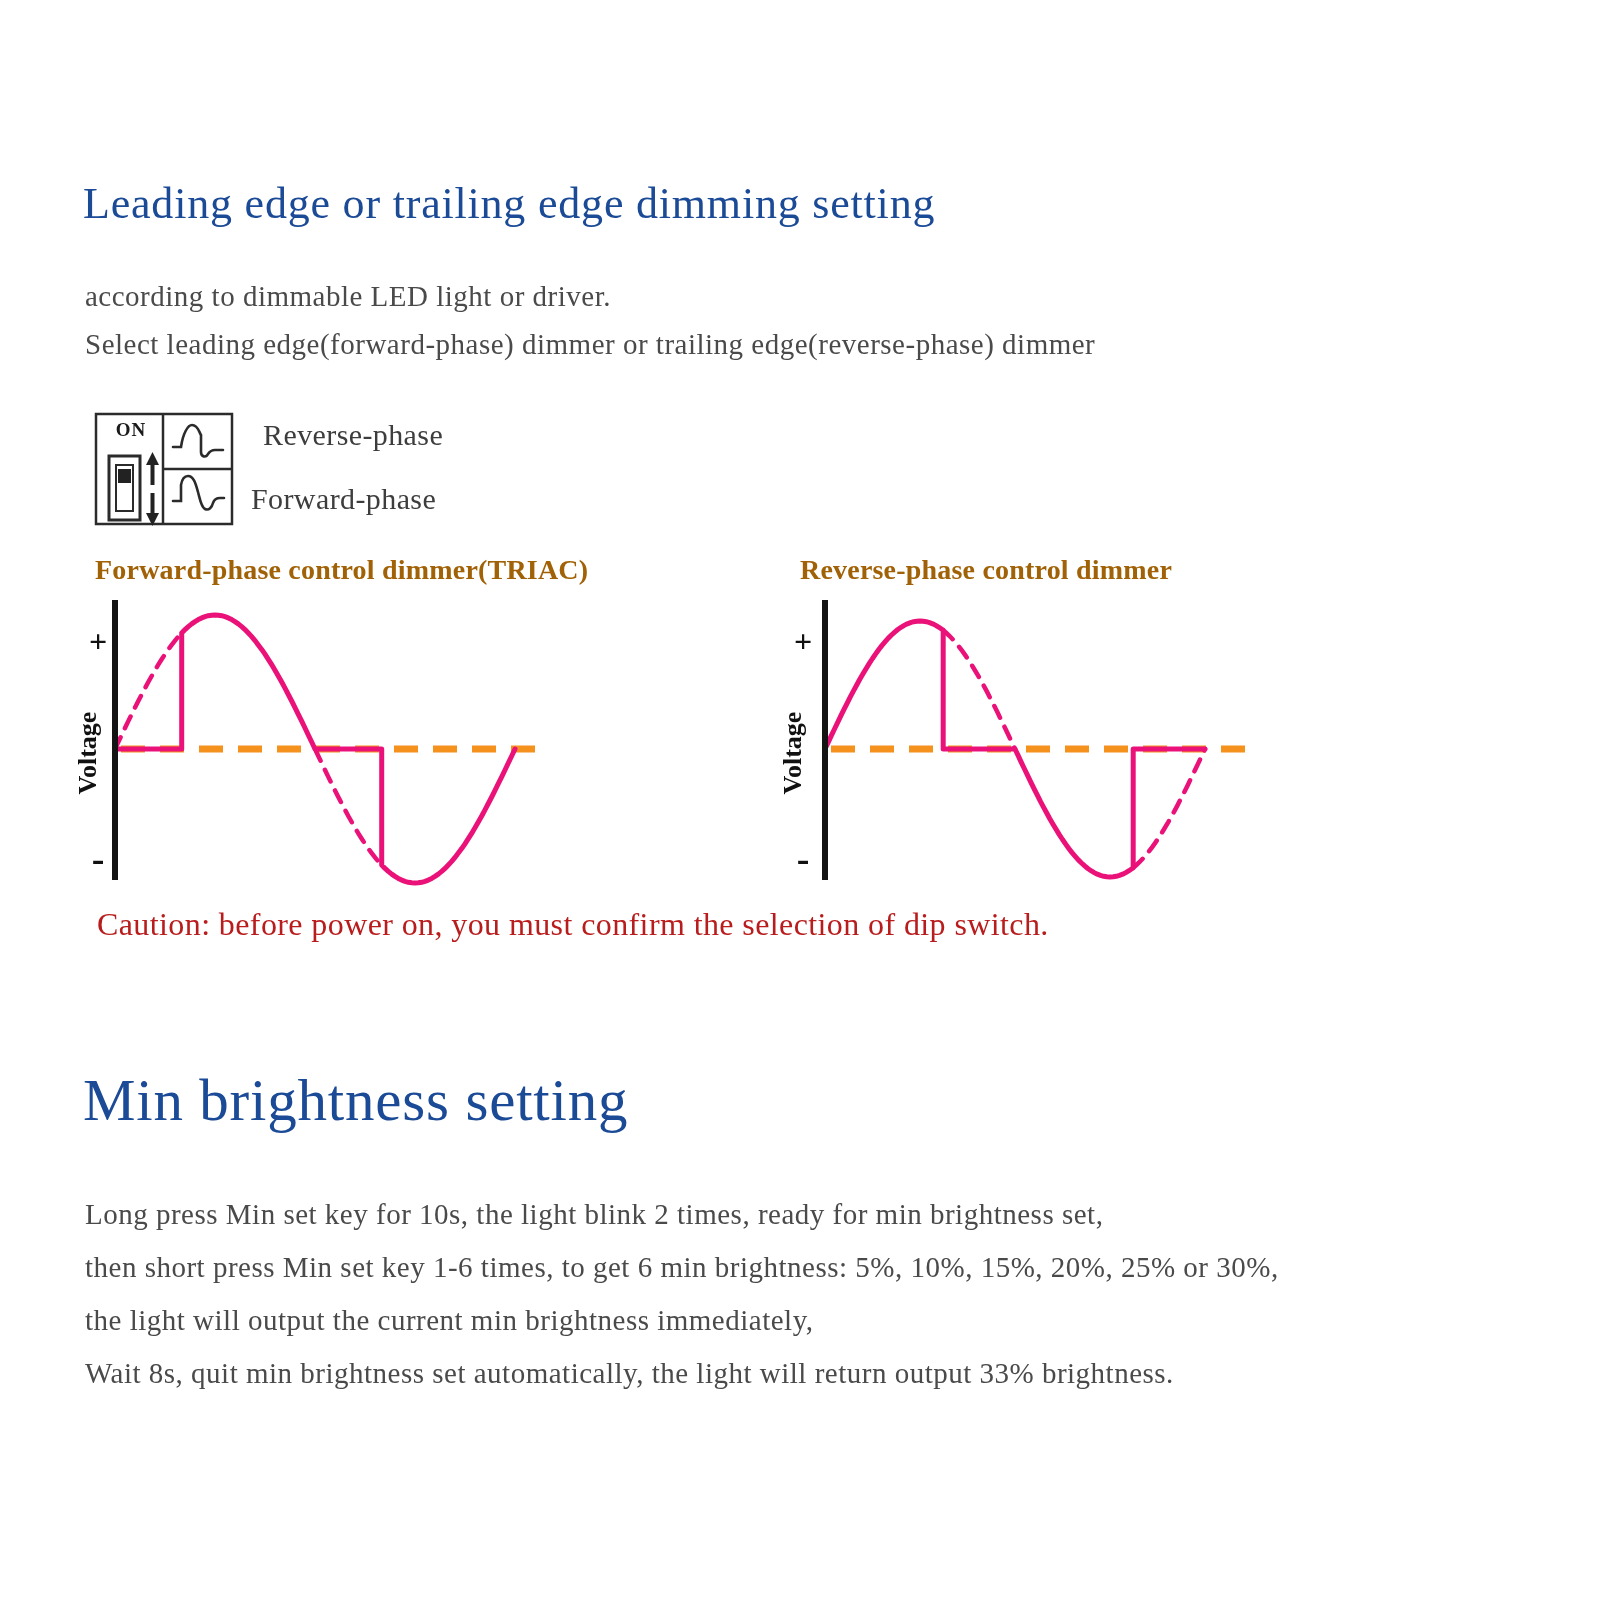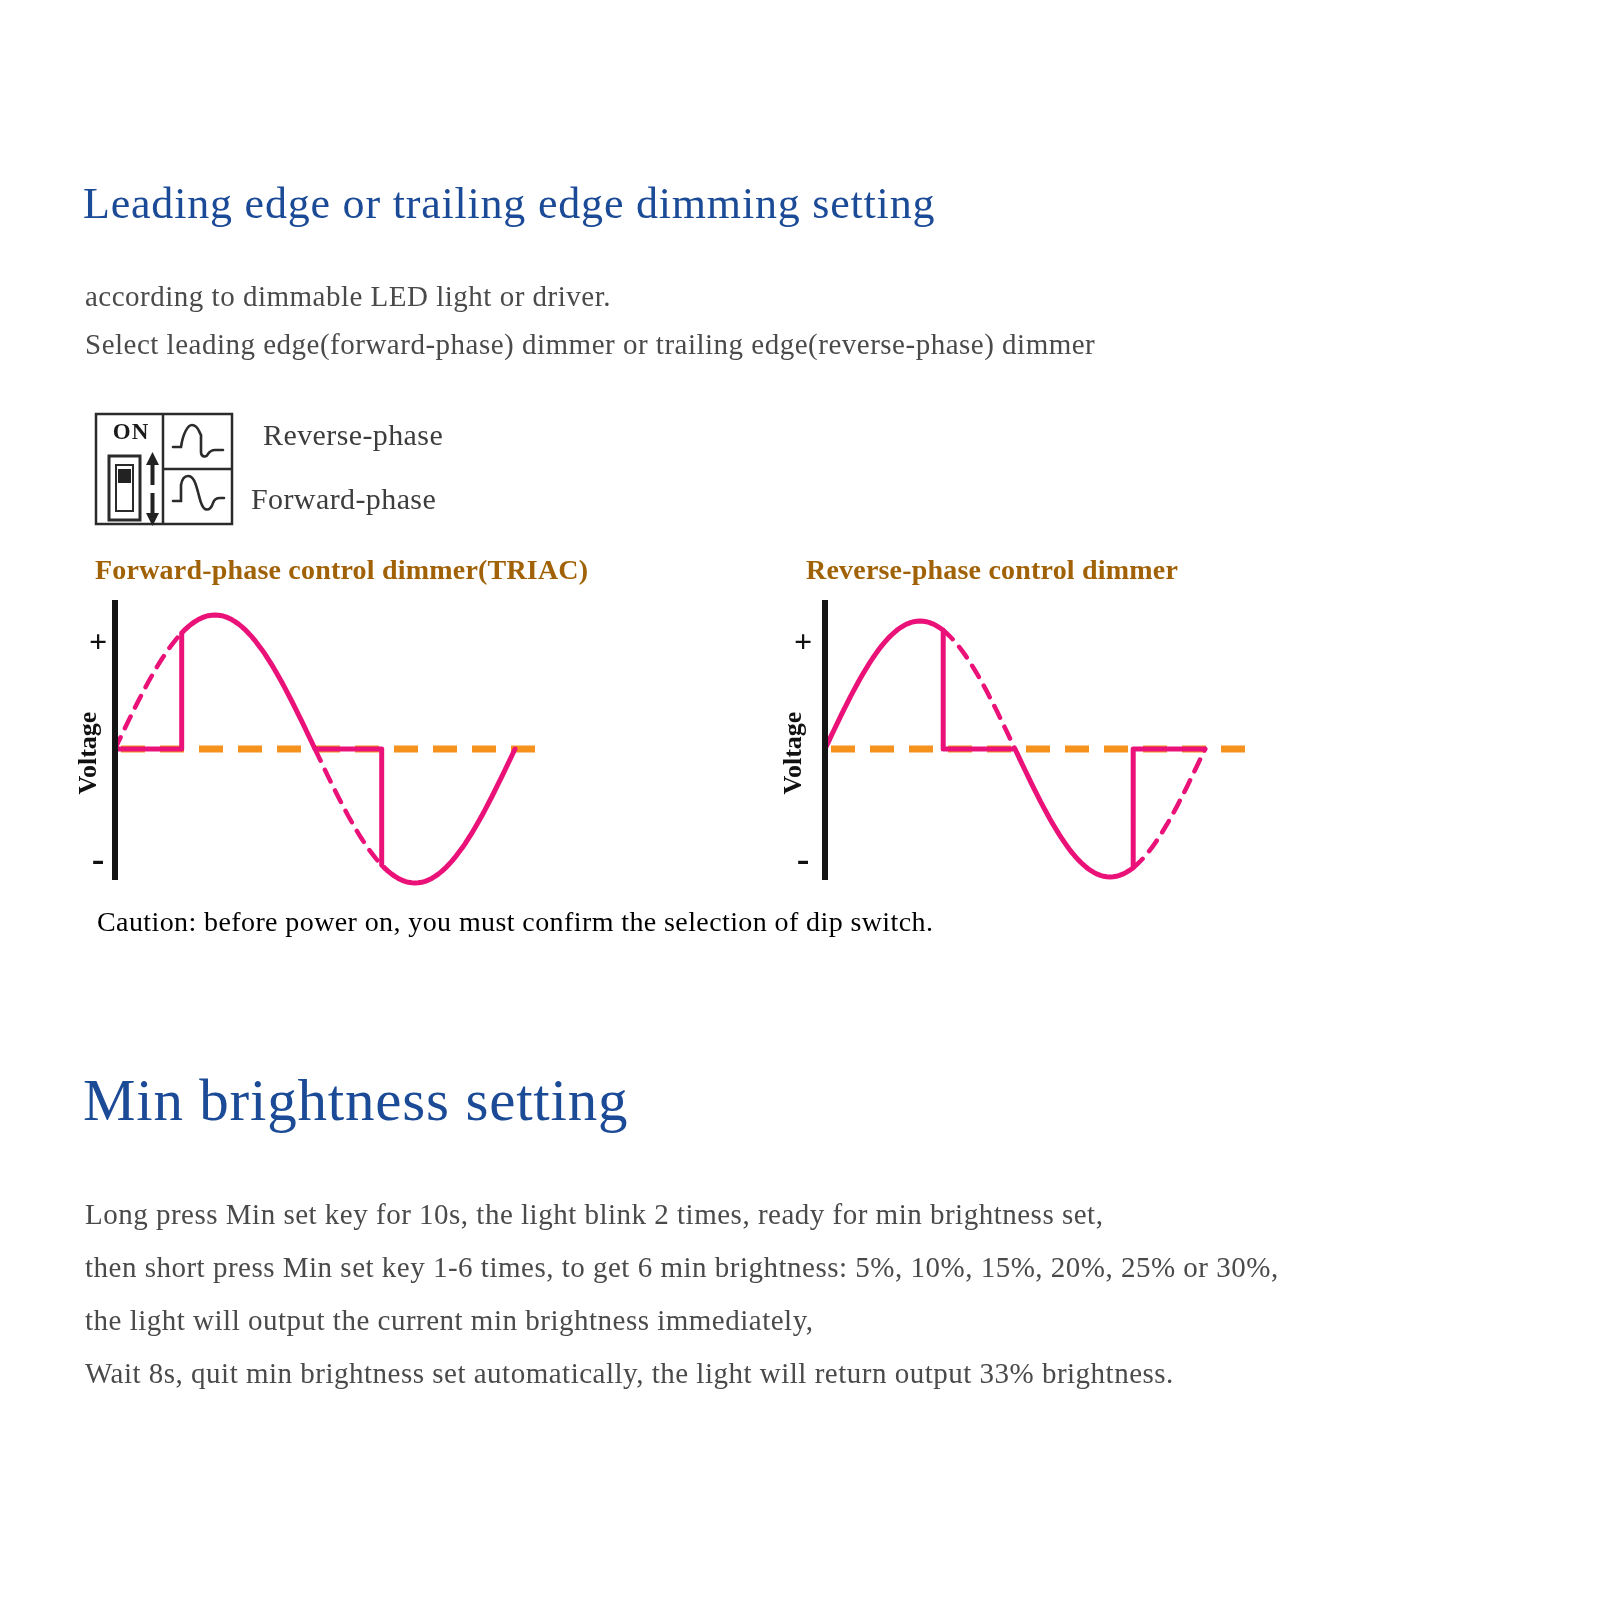--- a/index.html
+++ b/index.html
@@ -2,29 +2,29 @@
 <html><head>
 <meta charset="utf-8">
 <style>
   html,body{margin:0;padding:0;background:#ffffff;}
   .page{position:relative;width:1288px;height:1600px;background:#ffffff;overflow:hidden;
         font-family:Liberation Serif, serif;color:#474747;}
   .h-title{position:absolute;font-size:44px;font-weight:400;color:#1B4A96;letter-spacing:0.8px;white-space:nowrap;}
   .body-block{position:absolute;font-size:29px;font-weight:300;letter-spacing:0.5px;color:#4a4a4a;white-space:nowrap;}
   .body-block .line{height:48px;line-height:48px;}
   .body-block2 .line{height:53px;line-height:53px;}
-  .caution{position:absolute;font-size:28px;font-weight:300;letter-spacing:0.4px;color:#000000;white-space:nowrap;}
+  .caution{position:absolute;font-size:32px;font-weight:300;letter-spacing:0.4px;color:#b91c1c;white-space:nowrap;}
   .chart-title{position:absolute;font-size:28px;font-weight:700;color:#a16207;letter-spacing:0.2px;white-space:nowrap;}
   .axis-mark{position:absolute;font-size:32px;font-weight:700;color:#111;transform:translate(-50%,-50%);}
   .axis-mark.minus{font-size:38px;}
   .axis-ylabel{position:absolute;font-size:26px;font-weight:600;color:#111;white-space:nowrap;
                transform:translate(-50%,-50%) rotate(-90deg);}
   .figure{position:absolute;left:93px;top:403px;width:560px;height:130px;}
   .fig-on{position:absolute;left:12px;top:16px;width:52px;text-align:center;
-          font-size:23px;font-weight:700;color:#1A1A1A;letter-spacing:1px;}
+          font-size:19px;font-weight:700;color:#1A1A1A;letter-spacing:1px;}
   .fig-label{position:absolute;left:158px;font-size:30px;font-weight:300;letter-spacing:0.4px;color:#3d3d3d;white-space:nowrap;}
   svg{position:absolute;overflow:visible;}
 </style>
 </head>
 <body>
 
 <div class="page">
 
   <div class="h-title" style="left:83px;top:178px;">Leading edge or trailing edge dimming setting</div>
 
@@ -55,21 +55,21 @@
 
       <path d="M80,44 L88,44 C90,30 95,22 99,22 C105,22 106,29 108,32 L108,49 C108,54 113,55 115,51 C117,48 119,47 122,47 L130,47" fill="none" stroke="#2b2b2b" stroke-width="2.6" stroke-linecap="round"></path>
       <path d="M80,98 L88,98 L88,82 C89,76 92,73 95,73 C101,73 103,82 105,89 C107,96 108,104 112,106 C116,108 119,104 120,100 C121,97 124,95 127,95 L131,95" fill="none" stroke="#2b2b2b" stroke-width="2.6" stroke-linecap="round"></path>
     </svg>
     <div class="fig-on">ON</div>
     <div class="fig-label" style="top:15px;margin-left:12px;">Reverse-phase</div>
     <div class="fig-label" style="top:79px;">Forward-phase</div>
   </div>
 
   <div class="chart-title" style="left:95px;top:554px;">Forward-phase control dimmer(TRIAC)</div>
-  <div class="chart-title" style="left:800px;top:554px;margin-left:6px;">Reverse-phase control dimmer</div>
+  <div class="chart-title" style="left:800px;top:554px;">Reverse-phase control dimmer</div>
 
   <svg id="wave0" width="560" height="300" style="left:70px;top:592px;">
       <line x1="51" y1="157" x2="470" y2="157" stroke="#F5921E" stroke-width="7" stroke-dasharray="24 15"></line>
       <path d="M45,157 L45,157 L48.3,150 L51.7,143 L55,136 L58.3,129.1 L61.7,122.3 L65,115.6 L68.3,109 L71.7,102.5 L75,96.2 L78.3,90 L81.7,84 L85,78.2 L88.3,72.7 L91.7,67.3 L95,62.2 L98.3,57.4 L101.7,52.9 L105,48.6 L108.3,44.6 L111.7,41 M245,157 L245,157 L248.3,164 L251.7,171 L255,178 L258.3,184.9 L261.7,191.7 L265,198.4 L268.3,205 L271.7,211.5 L275,217.8 L278.3,224 L281.7,230 L285,235.8 L288.3,241.3 L291.7,246.7 L295,251.8 L298.3,256.6 L301.7,261.1 L305,265.4 L308.3,269.4 L311.7,273 " fill="none" stroke="#EA1178" stroke-width="4.5" stroke-dasharray="13 10" stroke-linecap="round"></path>
       <path d="M45,157 L111.7,157 L111.7,41 L111.7,41 L115,37.6 L118.3,34.6 L121.7,31.9 L125,29.6 L128.3,27.6 L131.7,25.9 L135,24.6 L138.3,23.7 L141.7,23.2 L145,23 L148.3,23.2 L151.7,23.7 L155,24.6 L158.3,25.9 L161.7,27.6 L165,29.6 L168.3,31.9 L171.7,34.6 L175,37.6 L178.3,41 L181.7,44.6 L185,48.6 L188.3,52.9 L191.7,57.4 L195,62.2 L198.3,67.3 L201.7,72.7 L205,78.2 L208.3,84 L211.7,90 L215,96.2 L218.3,102.5 L221.7,109 L225,115.6 L228.3,122.3 L231.7,129.1 L235,136 L238.3,143 L241.7,150 L245,157 L311.7,157 L311.7,273 L311.7,273 L315,276.4 L318.3,279.4 L321.7,282.1 L325,284.4 L328.3,286.4 L331.7,288.1 L335,289.4 L338.3,290.3 L341.7,290.8 L345,291 L348.3,290.8 L351.7,290.3 L355,289.4 L358.3,288.1 L361.7,286.4 L365,284.4 L368.3,282.1 L371.7,279.4 L375,276.4 L378.3,273 L381.7,269.4 L385,265.4 L388.3,261.1 L391.7,256.6 L395,251.8 L398.3,246.7 L401.7,241.3 L405,235.8 L408.3,230 L411.7,224 L415,217.8 L418.3,211.5 L421.7,205 L425,198.4 L428.3,191.7 L431.7,184.9 L435,178 L438.3,171 L441.7,164 L445,157 " fill="none" stroke="#EA1178" stroke-width="5" stroke-linejoin="round" stroke-linecap="round"></path>
       <line x1="45" y1="8" x2="45" y2="288" stroke="#141414" stroke-width="6"></line>
     </svg>
   <svg id="wave1" width="560" height="300" style="left:760px;top:592px;">
       <line x1="71" y1="157" x2="486" y2="157" stroke="#F5921E" stroke-width="7" stroke-dasharray="24 15"></line>
       <path d="M183.2,38.3 L183.2,38.3 L186.4,41 L189.6,44 L192.7,47.3 L195.9,50.9 L199.1,54.8 L202.2,58.9 L205.4,63.4 L208.6,68.1 L211.7,73 L214.9,78.2 L218.1,83.6 L221.2,89.2 L224.4,94.9 L227.6,100.9 L230.7,107 L233.9,113.2 L237.1,119.6 L240.2,126 L243.4,132.6 L246.6,139.2 L249.7,145.8 L252.9,152.5 L255,157 M373.2,275.7 L373.2,275.7 L376.4,273 L379.6,270 L382.7,266.7 L385.9,263.1 L389.1,259.2 L392.2,255.1 L395.4,250.6 L398.6,245.9 L401.7,241 L404.9,235.8 L408.1,230.4 L411.2,224.8 L414.4,219.1 L417.6,213.1 L420.7,207 L423.9,200.8 L427.1,194.4 L430.2,188 L433.4,181.4 L436.6,174.8 L439.7,168.2 L442.9,161.5 L445,157 " fill="none" stroke="#EA1178" stroke-width="4.5" stroke-dasharray="13 10" stroke-linecap="round"></path>

